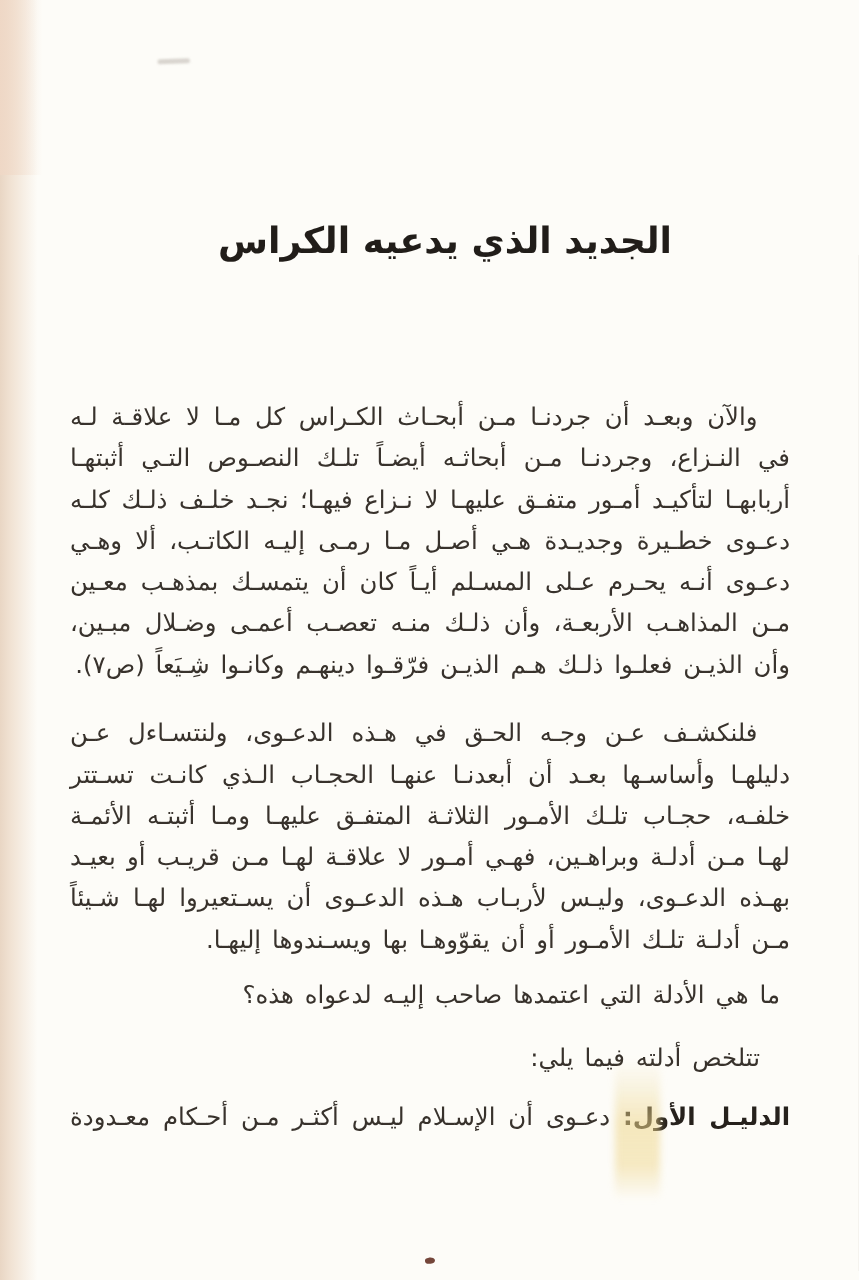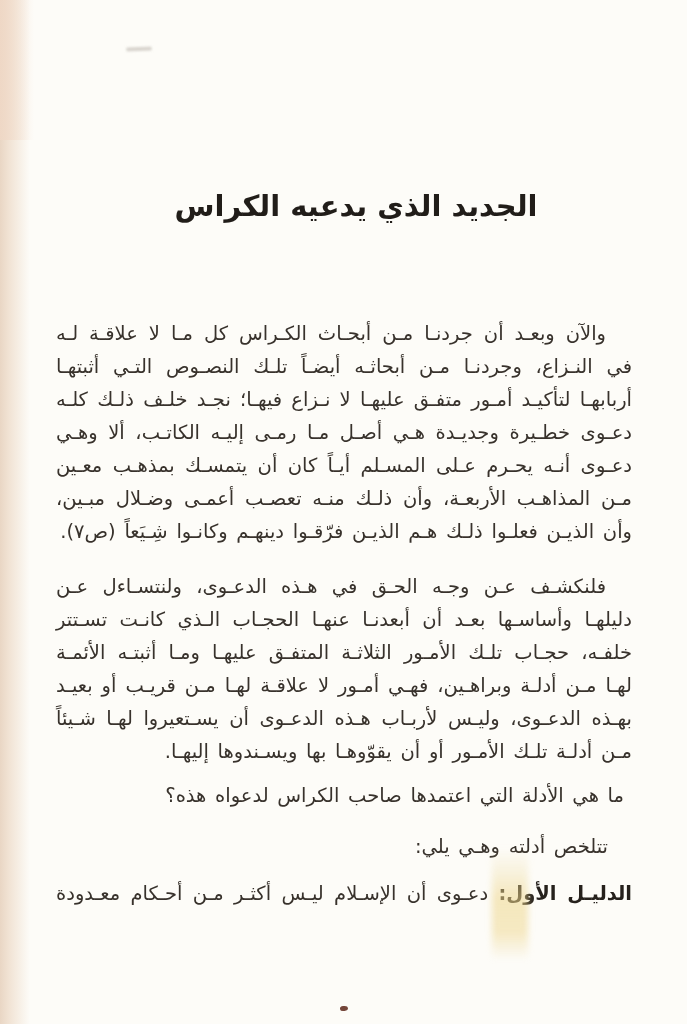--- a/index.html
+++ b/index.html
@@ -37,21 +37,21 @@
     filter:blur(3px);
   }
   .speck{
     position:absolute;left:340px;top:1006px;width:8px;height:5px;
     background:#74463a;border-radius:45% 55% 50% 50%;transform:rotate(-8deg);
   }
   .title{
     position:absolute;right:0;left:0;text-align:center;
     font-weight:bold;color:#211d19;margin:0;
   }
-  .t1{top:184px;font-size:29px;line-height:44px;letter-spacing:0px;padding-left:25px;}
+  .t1{top:170px;font-size:29px;line-height:44px;letter-spacing:0px;padding-left:25px;}
   .t2{top:236px;font-size:24px;line-height:40px;}
   .para,.line{
     position:absolute;right:55px;left:56px;margin:0;
     font-size:19.5px;line-height:33px;
     text-align:justify;word-spacing:2.5px;
   }
   .p1{top:317px;text-indent:26px;}
   .p2{top:570px;text-indent:26px;}
   .question{top:779px;text-indent:8px;text-align:right;}
   .intro{top:830px;text-indent:24px;text-align:right;}
@@ -66,22 +66,22 @@
   <div class="edge-left"></div>
   <div class="edge-left-top"></div>
   <div class="smudge-top"></div>
 
   <h1 class="title t1">الجديد الذي يدعيه الكراس</h1>
 
   <p class="para p1">والآن وبعـد أن جردنـا مـن أبحـاث الكـراس كل مـا لا علاقـة لـه في النـزاع، وجردنـا مـن أبحاثـه أيضـاً تلـك النصـوص التـي أثبتهـا أربابهـا لتأكيـد أمـور متفـق عليهـا لا نـزاع فيهـا؛ نجـد خلـف ذلـك كلـه دعـوى خطـيرة وجديـدة هـي أصـل مـا رمـى إليـه الكاتـب، ألا وهـي دعـوى أنـه يحـرم عـلى المسـلم أيـاً كان أن يتمسـك بمذهـب معـين مـن المذاهـب الأربعـة، وأن ذلـك منـه تعصـب أعمـى وضـلال مبـين، وأن الذيـن فعلـوا ذلـك هـم الذيـن فرّقـوا دينهـم وكانـوا شِـيَعاً (ص٧).</p>
 
   <p class="para p2">فلنكشـف عـن وجـه الحـق في هـذه الدعـوى، ولنتسـاءل عـن دليلهـا وأساسـها بعـد أن أبعدنـا عنهـا الحجـاب الـذي كانـت تسـتتر خلفـه، حجـاب تلـك الأمـور الثلاثـة المتفـق عليهـا ومـا أثبتـه الأئمـة لهـا مـن أدلـة وبراهـين، فهـي أمـور لا علاقـة لهـا مـن قريـب أو بعيـد بهـذه الدعـوى، وليـس لأربـاب هـذه الدعـوى أن يسـتعيروا لهـا شـيئاً مـن أدلـة تلـك الأمـور أو أن يقوّوهـا بها ويسـندوها إليهـا.</p>
 
-  <p class="line question">ما هي الأدلة التي اعتمدها صاحب الكراس لدعواه هذه؟</p>
+  <p class="line question">ما هي الأدلة التي اعتمدها صاحب إليـه لدعواه هذه؟</p>
 
-  <p class="line intro">تتلخص أدلته وهـي يلي:</p>
+  <p class="line intro">تتلخص أدلته فيما يلي:</p>
 
   <p class="para dalil"><span class="bold">الدليـل الأول:</span> <span>دعـوى أن الإسـلام ليـس أكثـر مـن أحـكام معـدودة</span></p>
 
   <div class="stain"></div>
   <div class="speck"></div>
 
 </div>
 
 </body></html>

